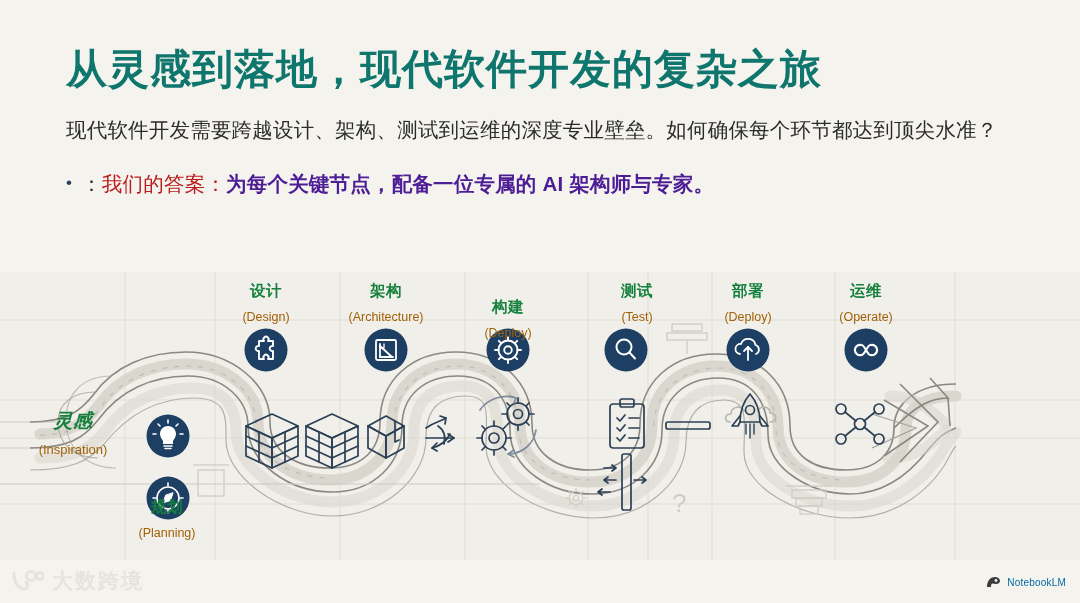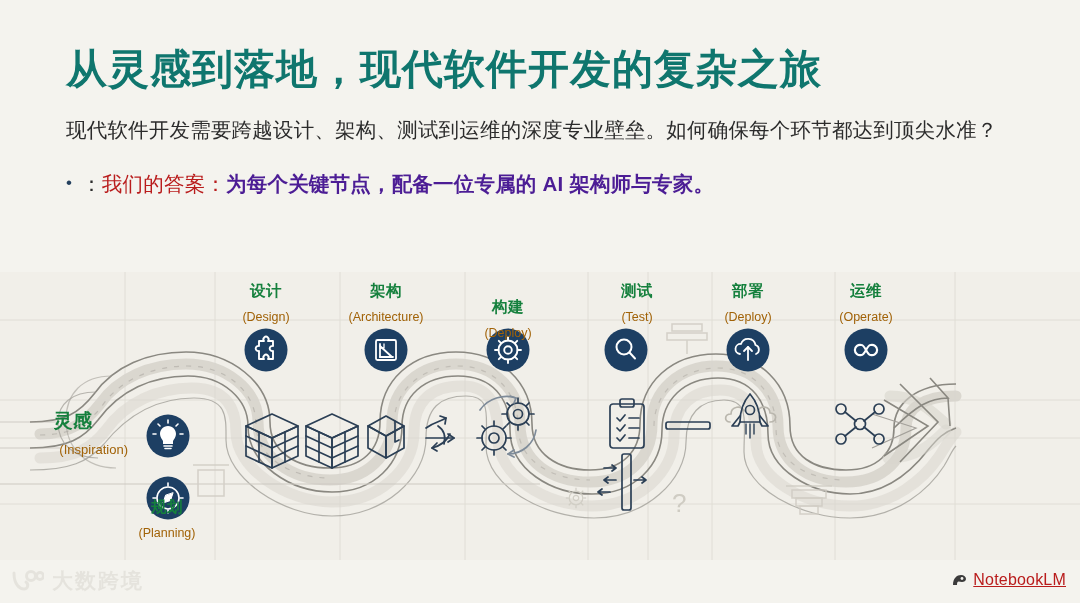--- a/index.html
+++ b/index.html
@@ -80,39 +80,39 @@
     font-weight: 700;
     color: #15803d;
     letter-spacing: 0.5px;
   }
   .lbl .en {
     display: block;
     font-size: 12.5px;
     color: #a16207;
     margin-top: 10px;
   }
-  .lbl.big .cn { font-size: 19px; }
-  .lbl.big .en { font-size: 13px; text-align: right; }
+  .lbl.big .cn { font-size: 19px; font-style: italic; }
+  .lbl.big .en { font-size: 13px; }
 
   
   .footer-left {
     position: absolute; left: 10px; bottom: 8px;
     display: flex; align-items: center; gap: 8px;
     opacity: 0.5;
   }
   .footer-left .wm-text {
     font-size: 21px; font-weight: 700; color: #d7d5cd;
     letter-spacing: 2px;
   }
   .footer-right {
     position: absolute; right: 14px; bottom: 14px;
     display: flex; align-items: center; gap: 6px;
   }
   .footer-right .nb-text {
-    font-size: 16px; color: #b91c1c; letter-spacing: 0.2px; text-decoration: underline;
+    font-size: 10px; color: #0369a1; letter-spacing: 0.2px;
   }
 </style>
 </head>
 <body>
 
 <div id="slide">
 
   <div class="text-block">
     <div class="title">从灵感到落地，现代软件开发的复杂之旅</div>
     <div class="subtitle">现代软件开发需要跨越设计、架构、测试到运维的深度专业壁垒。如何确保每个环节都达到顶尖水准？</div>

